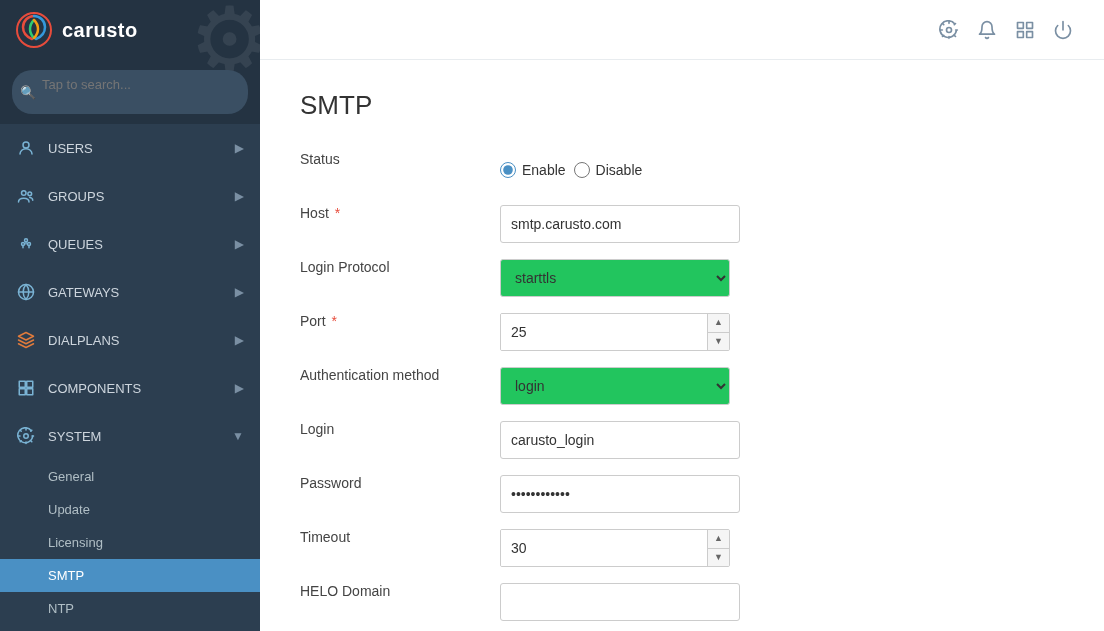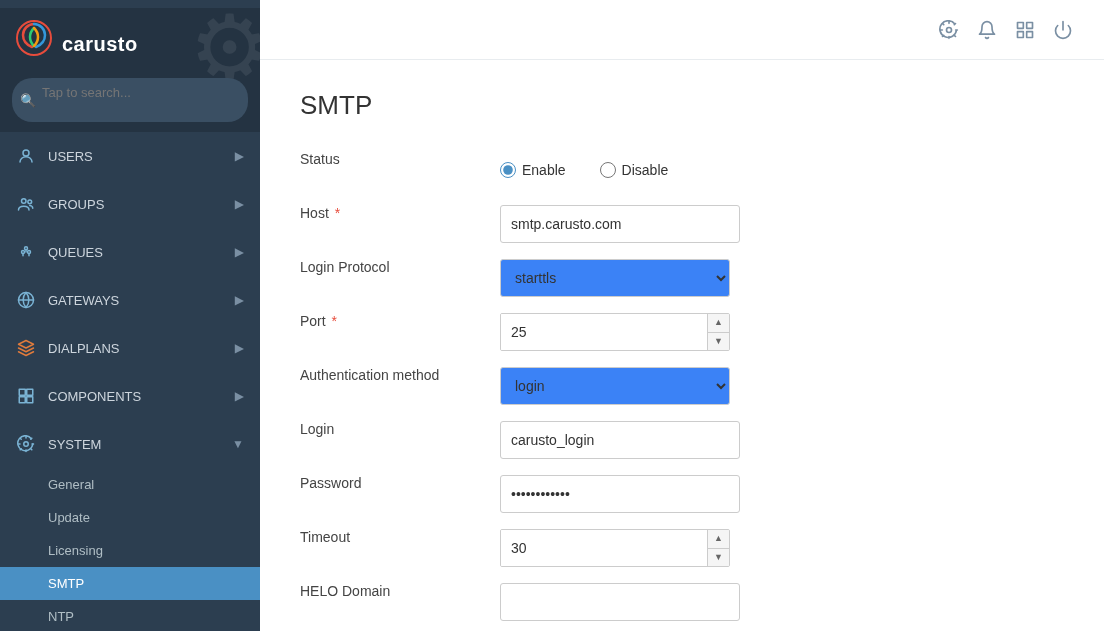--- a/index.html
+++ b/index.html
@@ -12,26 +12,25 @@
       background: #2c3e50;
       color: #ecf0f1;
       display: flex;
       flex-direction: column;
       height: 631px;
       overflow-y: auto;
       position: relative;
     }
     .sidebar-header {
       display: flex;
-      align-items: flex-end;
+      align-items: center;
       padding: 12px 16px;
       background: #243342;
       height: 60px;
       position: relative;
-      margin-top: 8px;
     }
     .logo-icon {
       width: 36px;
       height: 36px;
       margin-right: 10px;
     }
     .logo-text {
       font-size: 20px;
       font-weight: 600;
       color: #fff;
@@ -175,21 +174,21 @@
       color: #333;
       outline: none;
     }
     .form-select {
       width: 230px;
       padding: 6px 10px;
       border: 1px solid #ccc;
       border-radius: 3px;
       font-size: 14px;
       color: #333;
-      background: #3b82f6;
+      background: #22c55e;
       outline: none;
       appearance: auto;
     }
     .form-spinner {
       width: 230px;
       display: flex;
       border: 1px solid #ccc;
       border-radius: 2px;
       overflow: hidden;
     }
@@ -218,21 +217,21 @@
       display: flex;
       align-items: center;
       justify-content: center;
     }
     .spinner-btn:first-child { border-bottom: 1px solid #ccc; }
 
     
     .radio-group {
       display: flex;
       align-items: center;
-      gap: 34px;
+      gap: 8px;
     }
     .radio-option {
       display: flex;
       align-items: center;
       gap: 6px;
       cursor: pointer;
       font-size: 14px;
       color: #333;
     }
     .radio-option input[type="radio"] {

